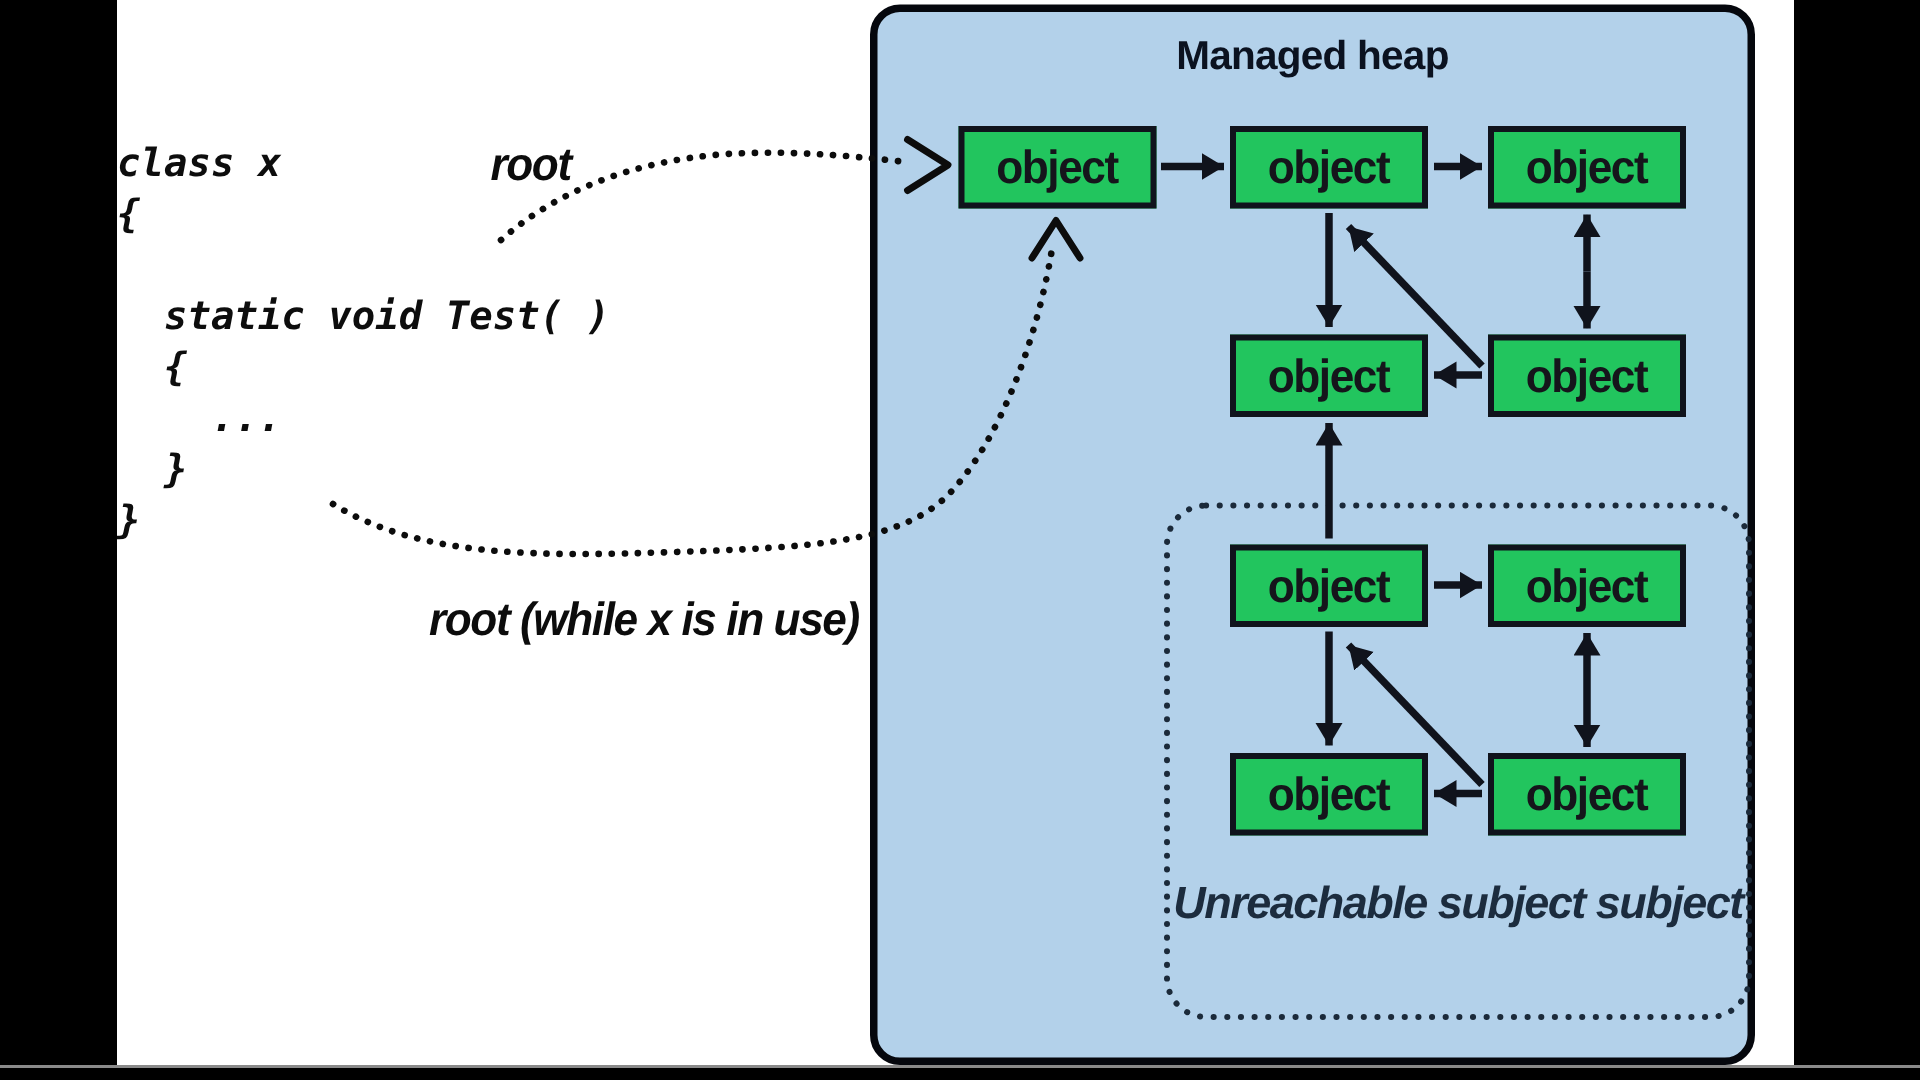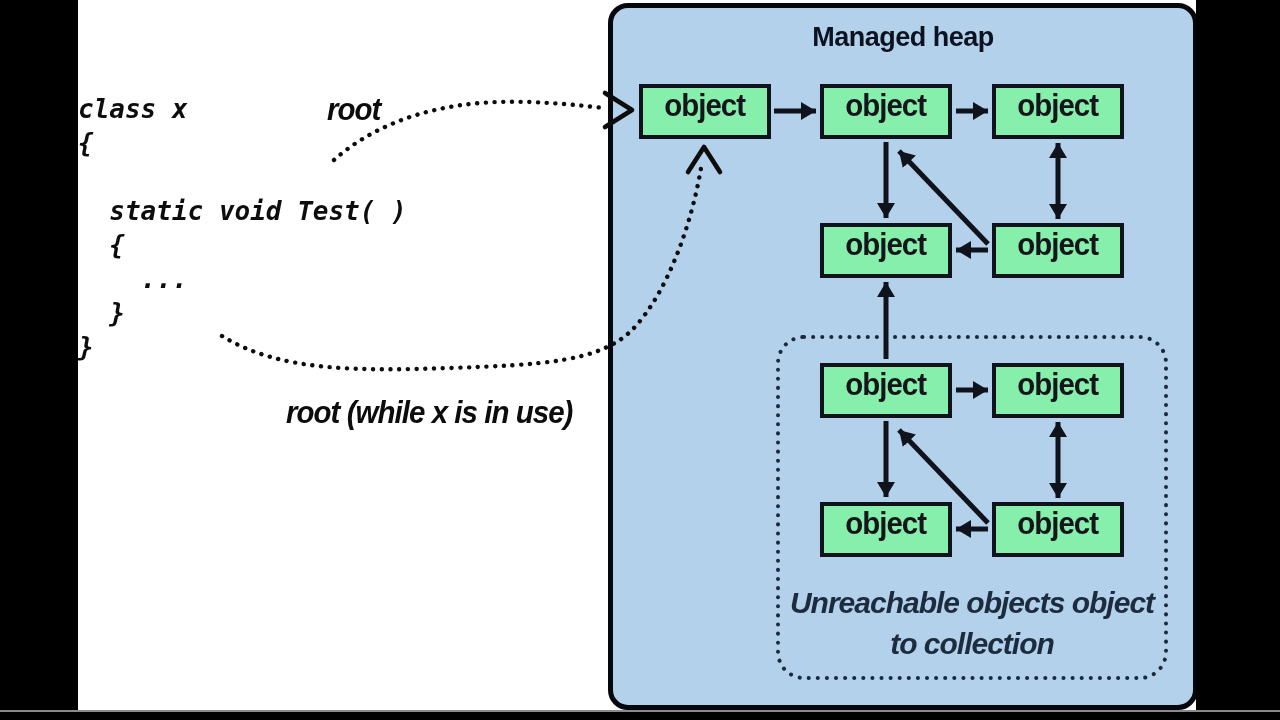--- a/index.html
+++ b/index.html
@@ -25,34 +25,34 @@
   .lbl{
     position:absolute;z-index:10;color:#0c0c0c;
     font-style:italic;font-weight:bold;letter-spacing:-1px;
     transform:scaleX(.95);transform-origin:left top;
   }
   .lbl-root{left:327px;top:92px;font-size:31px;}
   .lbl-root2{left:286px;top:395px;font-size:31px;}
 
   
   .heap{
-    position:absolute;left:608px;top:3px;width:590px;height:707px;z-index:1;
+    position:absolute;left:580px;top:3px;width:590px;height:707px;z-index:1;
     background:var(--heap-fill,#b3d1ea);
     border:5px solid #05070d;border-radius:20px;box-sizing:border-box;
   }
   .heap-title{
     position:absolute;left:0;top:14px;width:100%;text-align:center;
     font-size:27px;font-weight:bold;letter-spacing:-.5px;color:#0b1220;
   }
 
   
   .obj{
     position:absolute;width:132px;height:55px;z-index:20;box-sizing:border-box;
-    background:#86efac;border:4px solid #10131c;
-    display:flex;justify-content:center;
+    background:#22c55e;border:4px solid #10131c;
+    display:flex;align-items:center;justify-content:center;
   }
   .obj span{
     font-size:31px;font-weight:600;color:#15151b;letter-spacing:-1px;
     transform:scaleX(.95);
   }
   .o1{left:639px;top:84px;}  .o2{left:820px;top:84px;}  .o3{left:992px;top:84px;}
   .o4{left:820px;top:223px;} .o5{left:992px;top:223px;}
   .o6{left:820px;top:363px;} .o7{left:992px;top:363px;}
   .o8{left:820px;top:502px;} .o9{left:992px;top:502px;}
 
@@ -146,17 +146,16 @@
       <span>object</span>
     </div>
   <div class="obj o8">
       <span>object</span>
     </div>
   <div class="obj o9">
       <span>object</span>
     </div>
 
   <div class="unreach-caption">
-    <div>Unreachable objects object</div>
-    <div>to collection</div>
+    <div>Unreachable subject subject</div>
   </div>
 
 </div>
 
 </body></html>

